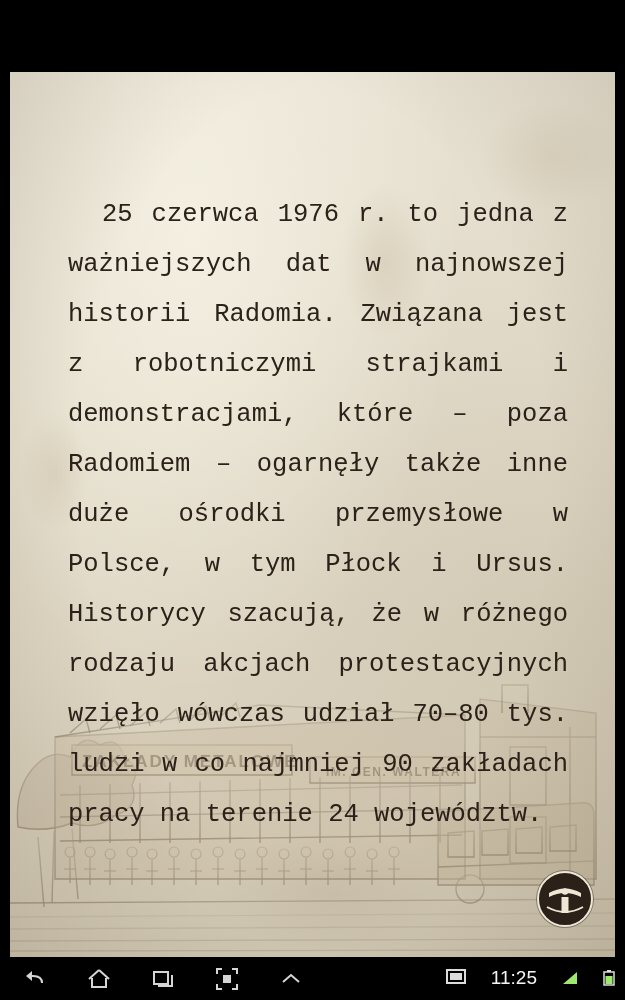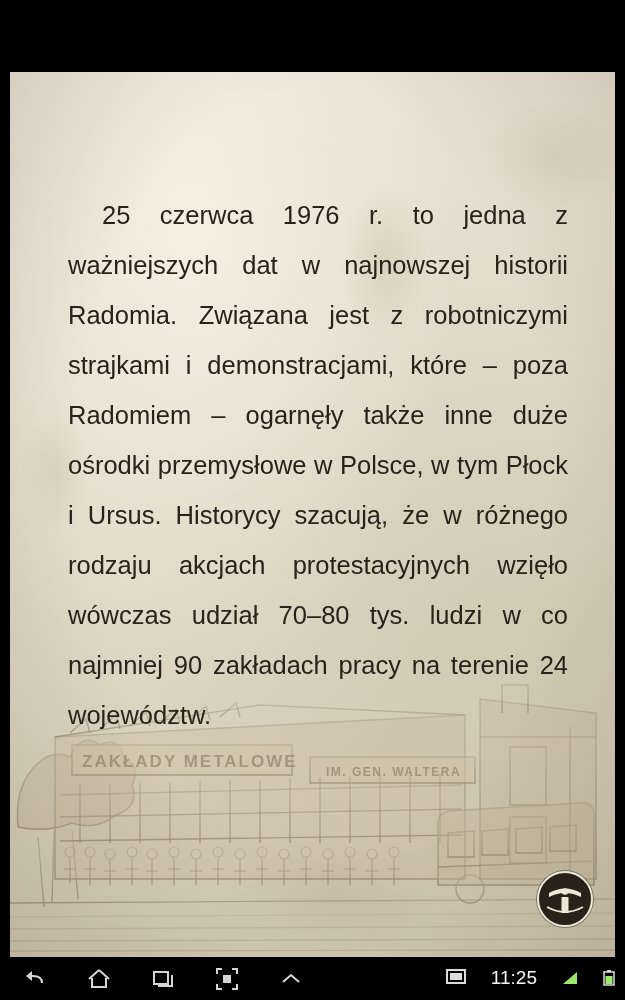--- a/index.html
+++ b/index.html
@@ -75,21 +75,21 @@
     font-weight: bold;
     font-size: 34px;
     color: #241a12;
     letter-spacing: 0.2px;
   }
   #body-text {
     position: absolute;
     left: 58px;
     top: 118px;
     width: 500px;
-    font-family: Liberation Sans, sans-serif;
+    font-family: Liberation Mono, monospace;
     font-size: 25.5px;
     line-height: 50px;
     color: #2b2119;
     text-align: justify;
     text-justify: inter-word;
     text-indent: 34px;
   }
 
   
   #app-badge {

